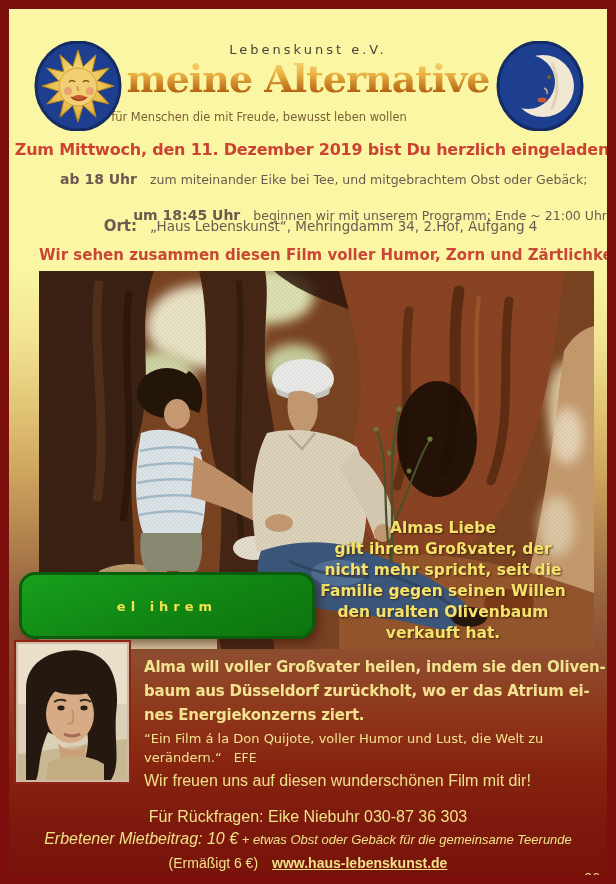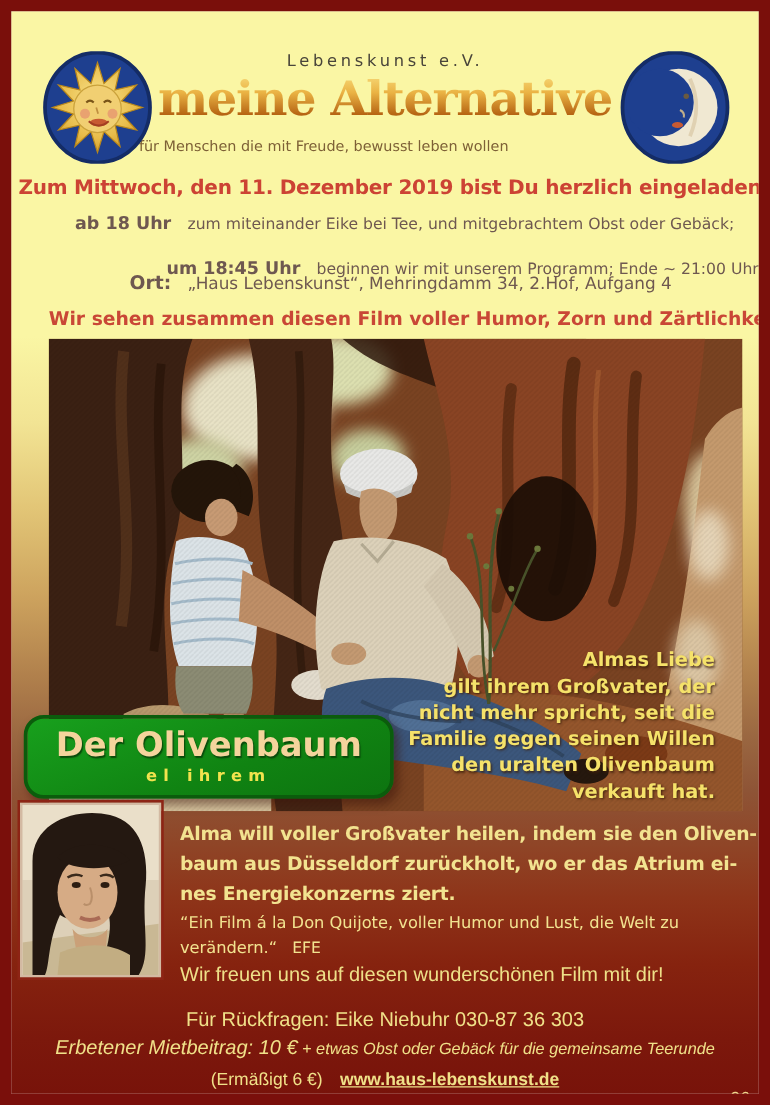--- a/index.html
+++ b/index.html
@@ -41,21 +41,21 @@
     font-size:14px; font-weight:600; color:#6e5850; }
   .sched-text { font-size:12.5px; font-weight:500; color:#6e5850; white-space:nowrap; }
   .loc-row .sched-time { font-size:15px; }
   .loc-row .sched-text { font-size:13.5px; }
   .film-intro { top:237px; left:30px; width:560px;
     font-size:15px; font-weight:600; color:#c94736; white-space:nowrap; }
 
   
   .photo { left:30px; top:262px; width:555px; height:378px; }
   .photo svg { display:block; width:555px; height:378px; }
-  .photo-overlay { left:275px; top:247px; width:258px; text-align:right;
+  .photo-overlay { left:275px; top:247px; width:258px; text-align:center;
     font-size:15.5px; font-weight:600; line-height:21px; color:#f5e26a;
     text-shadow:1px 1px 2px rgba(60,30,10,0.85); }
 
   
   .title-box { left:10px; top:563px; width:296px; height:67px;
     background:linear-gradient(160deg,#18a01d 0%,#108312 60%,#0d7410 100%);
     border:3px solid #0b5c0c; border-radius:16px;
     box-shadow:4px 5px 8px rgba(60,20,10,0.5);
     display:flex; flex-direction:column; align-items:center; justify-content:center; }
   .film-title { font-size:27px; font-weight:bold; color:#f4d49c;
@@ -233,21 +233,20 @@
       <div>Almas Liebe</div>
       <div>gilt ihrem Großvater, der</div>
       <div>nicht mehr spricht, seit die</div>
       <div>Familie gegen seinen Willen</div>
       <div>den uralten Olivenbaum</div>
       <div>verkauft hat.</div>
     </div>
   </div>
 
   <div class="abs title-box">
-    <div class="film-title nowrap">Der Olivenbaum</div>
     <div class="film-orig nowrap">el ihrem</div>
   </div>
 
   <div class="abs portrait">
     <svg viewBox="0 0 109 136">
       <rect width="109" height="136" fill="#ddd0b8"></rect>
       <rect width="109" height="60" fill="#eadfc9"></rect>
       <path d="M0,110 L109,95 L109,136 L0,136 Z" fill="#c9b894"></path>
       <path d="M8,45 C8,12 45,2 70,8 C95,14 102,40 98,70 C96,100 103,120 93,136 L60,136 C70,112 72,95 68,85 C58,92 40,95 30,88 C20,110 22,128 18,136 L8,136 Z" fill="#241811"></path>
       <ellipse cx="52" cy="70" rx="24" ry="29" fill="#d6ab85"></ellipse>

